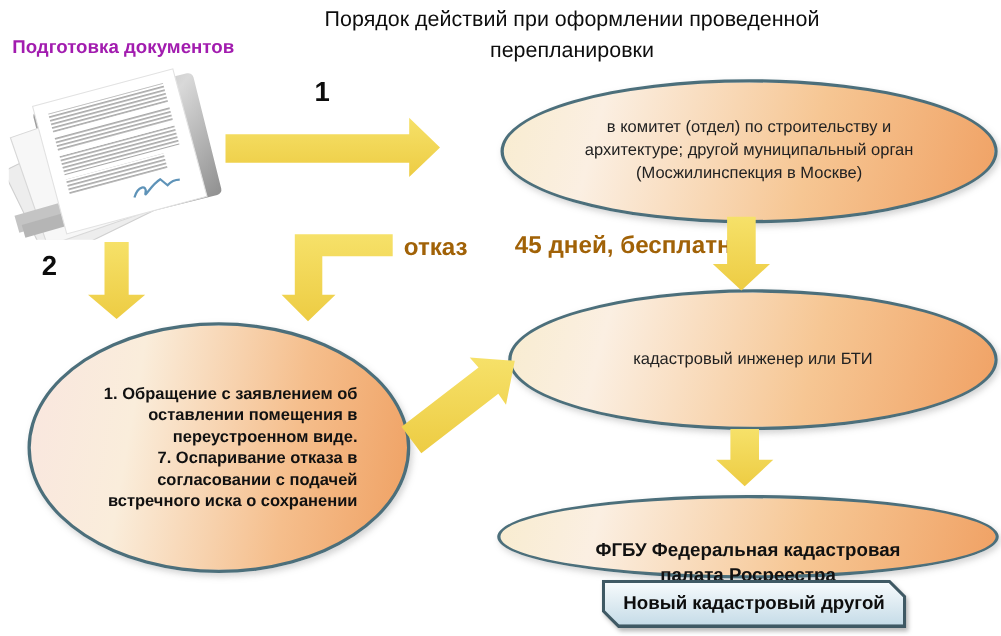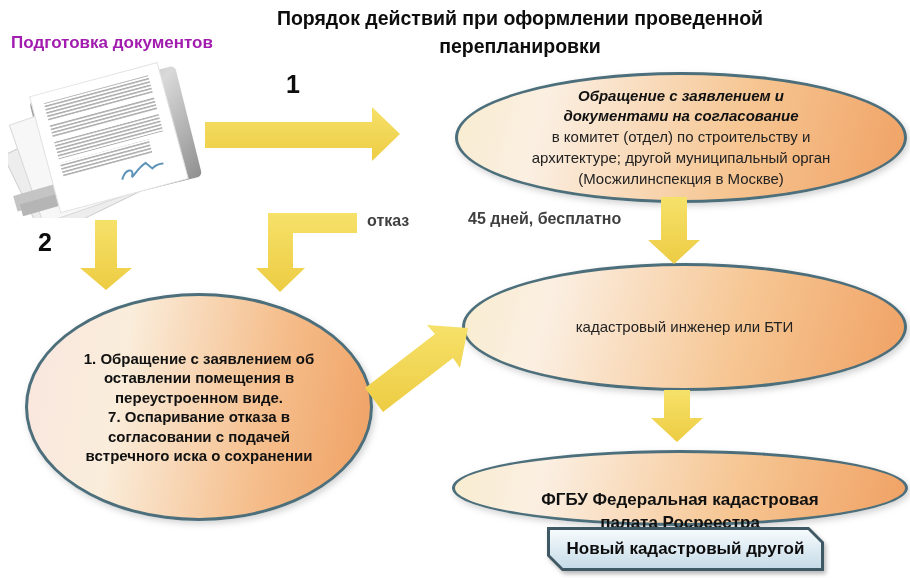--- a/index.html
+++ b/index.html
@@ -3,46 +3,46 @@
 <meta charset="utf-8">
 <style>
   html,body{margin:0;padding:0;background:#ffffff;}
   #stage{
     position:relative;width:910px;height:578px;background:#ffffff;overflow:hidden;
     font-family:"Liberation Sans","DejaVu Sans",sans-serif;color:#111;
   }
   .abs{position:absolute;}
   .title{
     left:240px;top:4px;width:560px;text-align:center;
-    font-size:19.5px;font-weight:bold;line-height:1.45;color:#0d0d0d;
+    font-size:19.5px;font-weight:normal;line-height:1.45;color:#0d0d0d;
   }
   .prep-label{
     left:8px;top:33px;width:208px;text-align:center;
     font-size:17px;font-weight:bold;color:#a21caf;
   }
   .step-num{font-size:25px;font-weight:bold;color:#0d0d0d;}
-  .edge-label{font-size:16px;font-weight:bold;color:#404040;white-space:nowrap;}
+  .edge-label{font-size:22px;font-weight:bold;color:#a16207;white-space:nowrap;}
 
   .ellipse{
     border:3px solid #4C6F7B;border-radius:50%;
     background:linear-gradient(105deg,#F8ECCF 0%,#FBEFE2 20%,#F6C693 62%,#F0A164 100%);
     box-shadow:2px 3px 6px rgba(130,130,130,0.35);
     display:flex;flex-direction:column;align-items:center;justify-content:center;
     text-align:center;box-sizing:border-box;
   }
   .ell-application{left:455px;top:72px;width:452px;height:131px;}
   .ell-court{left:25px;top:293px;width:348px;height:228px;
     background:linear-gradient(100deg,#F9E6DF 0%,#FAEDDB 28%,#F5BE8C 68%,#EFA062 100%);}
   .ell-techplan{left:462px;top:263px;width:445px;height:128px;}
   .ell-cadastre{left:452px;top:450px;width:456px;height:76px;}
 
   .node-heading{font-size:15px;font-weight:bold;line-height:1.38;max-width:300px;}
   .node-heading.italic{font-style:italic;}
   .node-body{font-size:15px;line-height:1.38;max-width:315px;color:#222;}
-  .court-text{max-width:252px;text-align:center;font-size:15px;font-weight:bold;line-height:1.3;}
+  .court-text{max-width:252px;text-align:right;font-size:15px;font-weight:bold;line-height:1.3;}
   .court-text p{margin:0;}
   .cadastre-text{font-size:17px;font-weight:bold;line-height:1.35;max-width:300px;margin-top:48px;}
 
   .passport-box{
     left:547px;top:527px;width:277px;height:44px;
     filter:drop-shadow(2px 3px 2px rgba(0,0,0,0.28));
   }
   .passport-border{
     position:absolute;inset:0;background:#3F5964;
     clip-path:polygon(0 0,calc(100% - 15px) 0,100% 15px,100% 100%,15px 100%,0 calc(100% - 15px));
@@ -105,21 +105,20 @@
     </svg>
   </div>
 
   <div class="abs step-num" style="left:286px;top:70px;">1</div>
   <div class="abs step-num" style="left:38px;top:228px;">2</div>
 
   <div class="abs edge-label" style="left:367px;top:212px;">отказ</div>
   <div class="abs edge-label" style="left:468px;top:210px;">45 дней, бесплатно</div>
 
   <div class="abs ellipse ell-application">
-    <div class="node-heading italic">Обращение с заявлением  и документами на  согласование</div>
     <div class="node-body">в комитет (отдел) по строительству и архитектуре; другой муниципальный орган (Мосжилинспекция в Москве)</div>
   </div>
 
   <div class="abs ellipse ell-court">
     <div class="court-text">
       <p>1.   Обращение с заявлением  об оставлении помещения в переустроенном виде.</p>
       <p>7.   Оспаривание отказа в согласовании с подачей встречного иска о сохранении</p>
     </div>
   </div>
 

